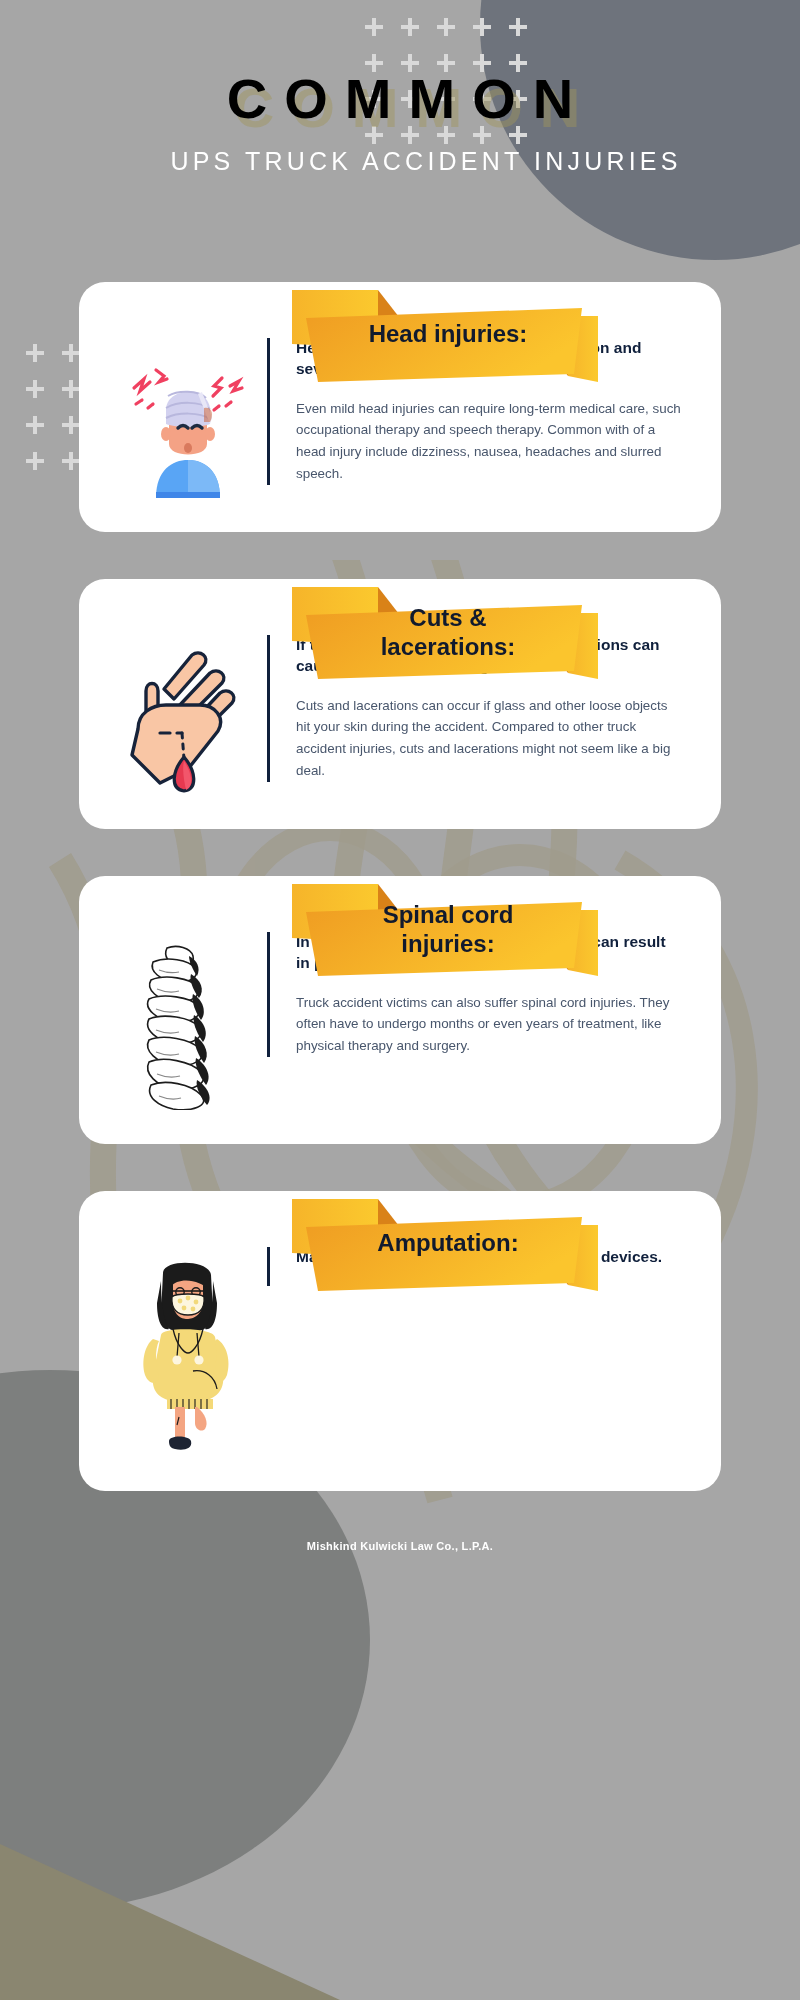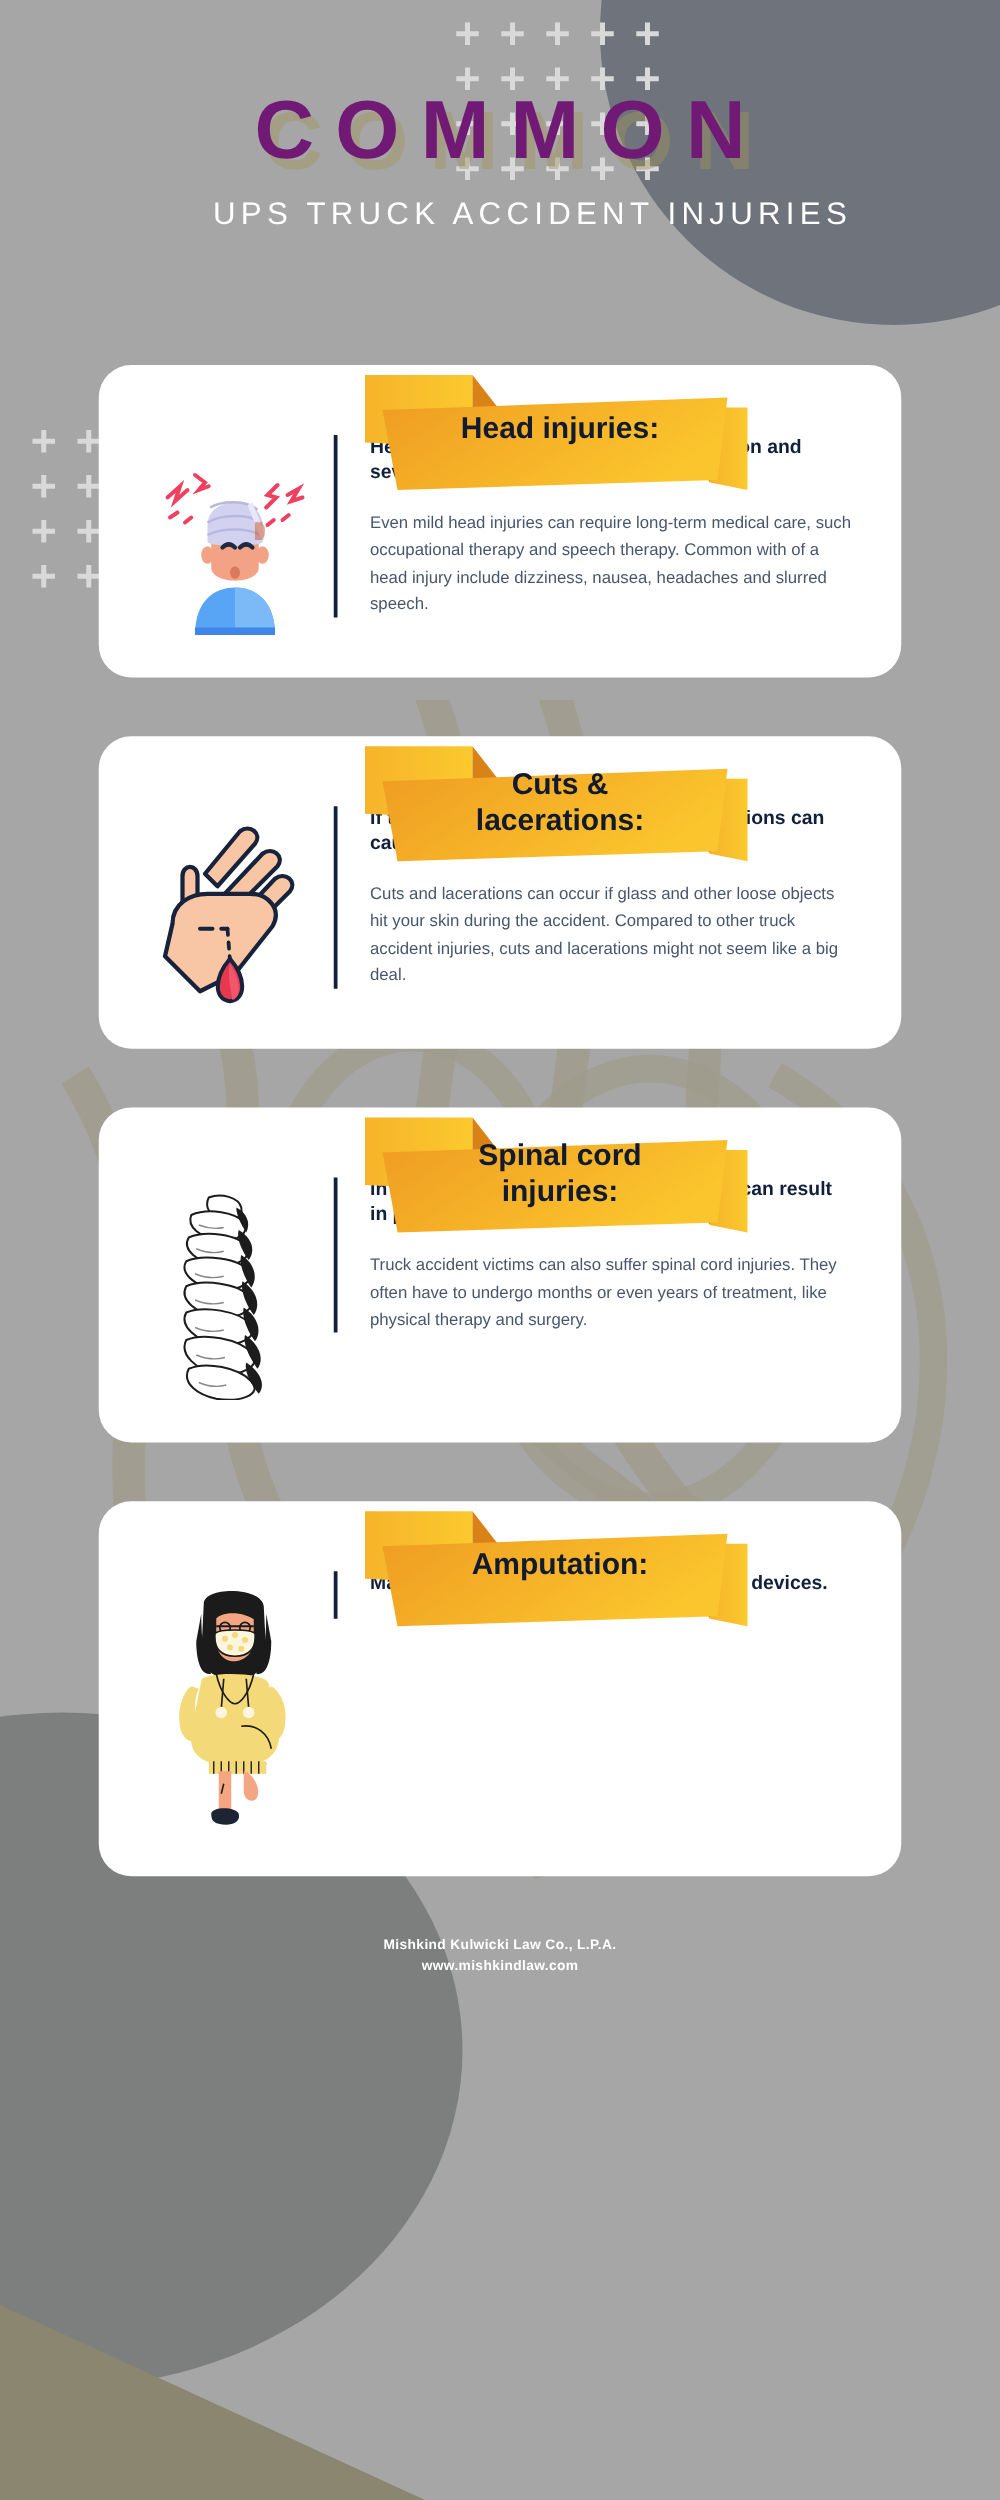--- a/index.html
+++ b/index.html
@@ -91,24 +91,24 @@
   #plus-bot-right { top: 1228px; left: 482px; grid-template-columns: repeat(4, 18px); }
 
   
   .header {
     position: relative;
     z-index: 2;
     padding-top: 72px;
     text-align: center;
   }
   .title-main {
-    font-size: 66px;
+    font-size: 56px;
     font-weight: bold;
     letter-spacing: 17px;
-    color: #701a75;
+    color: #000000;
     line-height: 0.95;
     text-indent: 17px;
     text-shadow: 7px 9px 0 rgba(160,148,90,0.45);
   }
   .title-sub {
     margin-top: 22px;
     font-size: 25px;
     font-weight: normal;
     letter-spacing: 4.2px;
     color: #ffffff;
@@ -515,14 +515,13 @@
       <div class="card-text">
         <div class="card-heading">May need prosthetics and other adaptive devices.</div>
       </div>
     </div>
   </div>
 
 </div>
 
 <div class="footer">
   <div class="footer-line">Mishkind Kulwicki Law Co., L.P.A.</div>
-  <div class="footer-line">www.mishkindlaw.com</div>
 </div>
 
 </body></html>

